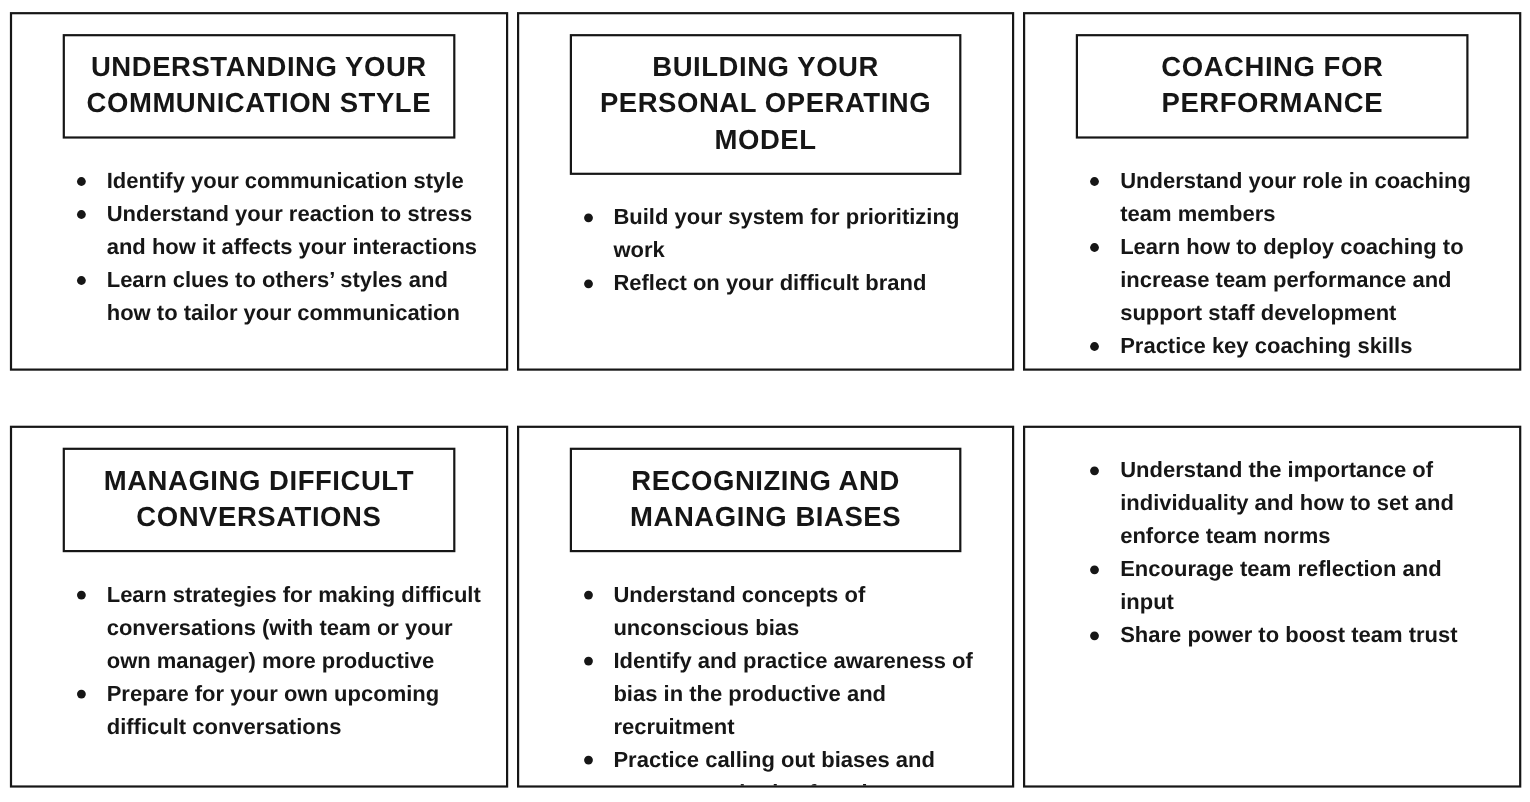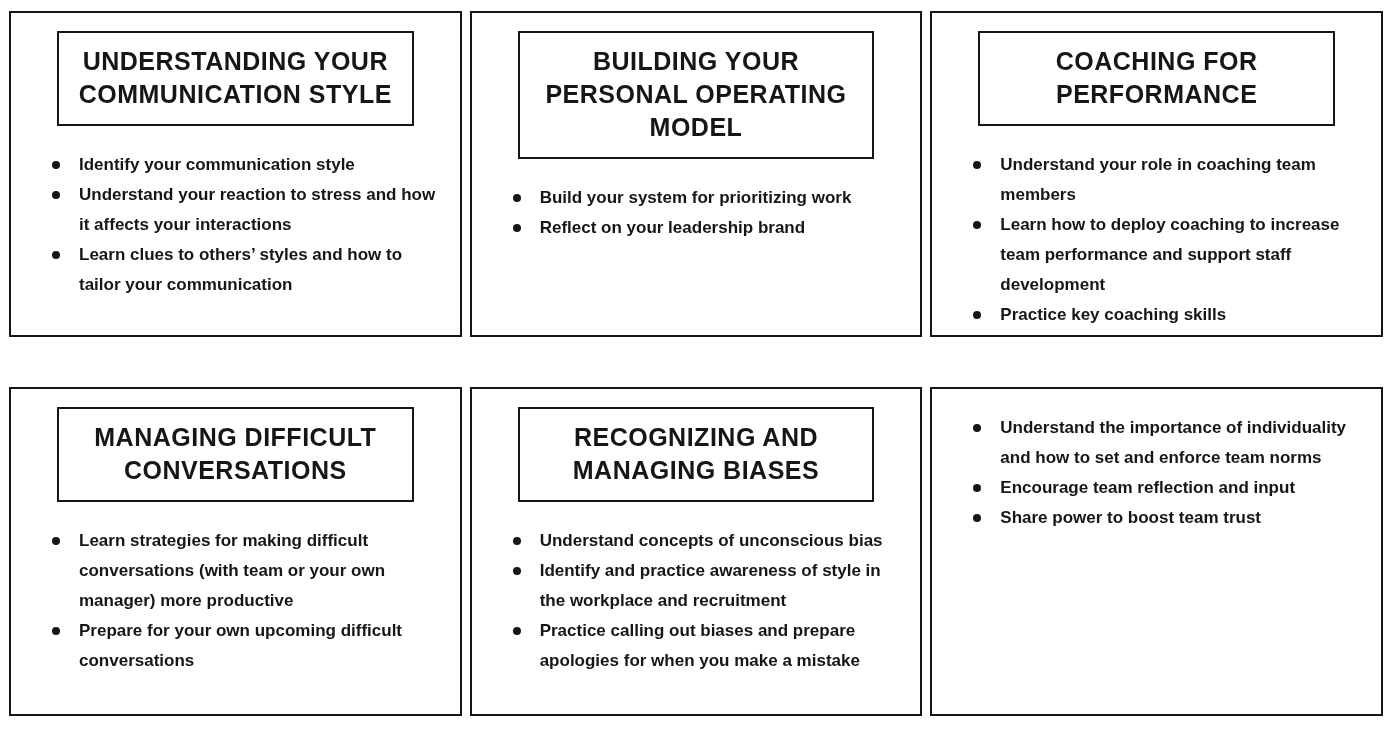--- a/index.html
+++ b/index.html
@@ -49,23 +49,24 @@
     letter-spacing: 0.02em;
     text-transform: uppercase;
   }
   ul.bullets {
     list-style: none;
     margin: 24px 18px 0 0;
     padding: 0 0 0 68px;
   }
   ul.bullets li {
     position: relative;
-    font-size: 17px;
+    font-size: 20px;
     line-height: 30px;
     font-weight: 700;
+    margin-left: 18px;
   }
   ul.bullets li::before {
     content: "";
     position: absolute;
     left: -27px;
     top: 11px;
     width: 8px;
     height: 8px;
     border-radius: 50%;
     background: var(--text);
@@ -86,21 +87,21 @@
       <li>Learn clues to others’ styles and how to tailor your communication</li>
     </ul>
   </section>
 
   <section class="card">
     <div class="title-box">
       <h2>BUILDING YOUR PERSONAL OPERATING MODEL</h2>
     </div>
     <ul class="bullets">
       <li>Build your system for prioritizing work</li>
-      <li>Reflect on your leadership brand</li>
+      <li>Reflect on your difficult brand</li>
     </ul>
   </section>
 
   <section class="card">
     <div class="title-box">
       <h2>COACHING FOR PERFORMANCE</h2>
     </div>
     <ul class="bullets">
       <li>Understand your role in coaching team members</li>
       <li>Learn how to deploy coaching to increase team performance and support staff development</li>
@@ -117,21 +118,21 @@
       <li>Prepare for your own upcoming difficult conversations</li>
     </ul>
   </section>
 
   <section class="card">
     <div class="title-box">
       <h2>RECOGNIZING AND MANAGING BIASES</h2>
     </div>
     <ul class="bullets">
       <li>Understand concepts of unconscious bias</li>
-      <li>Identify and practice awareness of style in the workplace and recruitment</li>
+      <li>Identify and practice awareness of bias in the productive and recruitment</li>
       <li>Practice calling out biases and prepare apologies for when you make a mistake</li>
     </ul>
   </section>
 
   <section class="card">
     <ul class="bullets">
       <li>Understand the importance of individuality and how to set and enforce team norms</li>
       <li>Encourage team reflection and input</li>
       <li>Share power to boost team trust</li>
     </ul>

